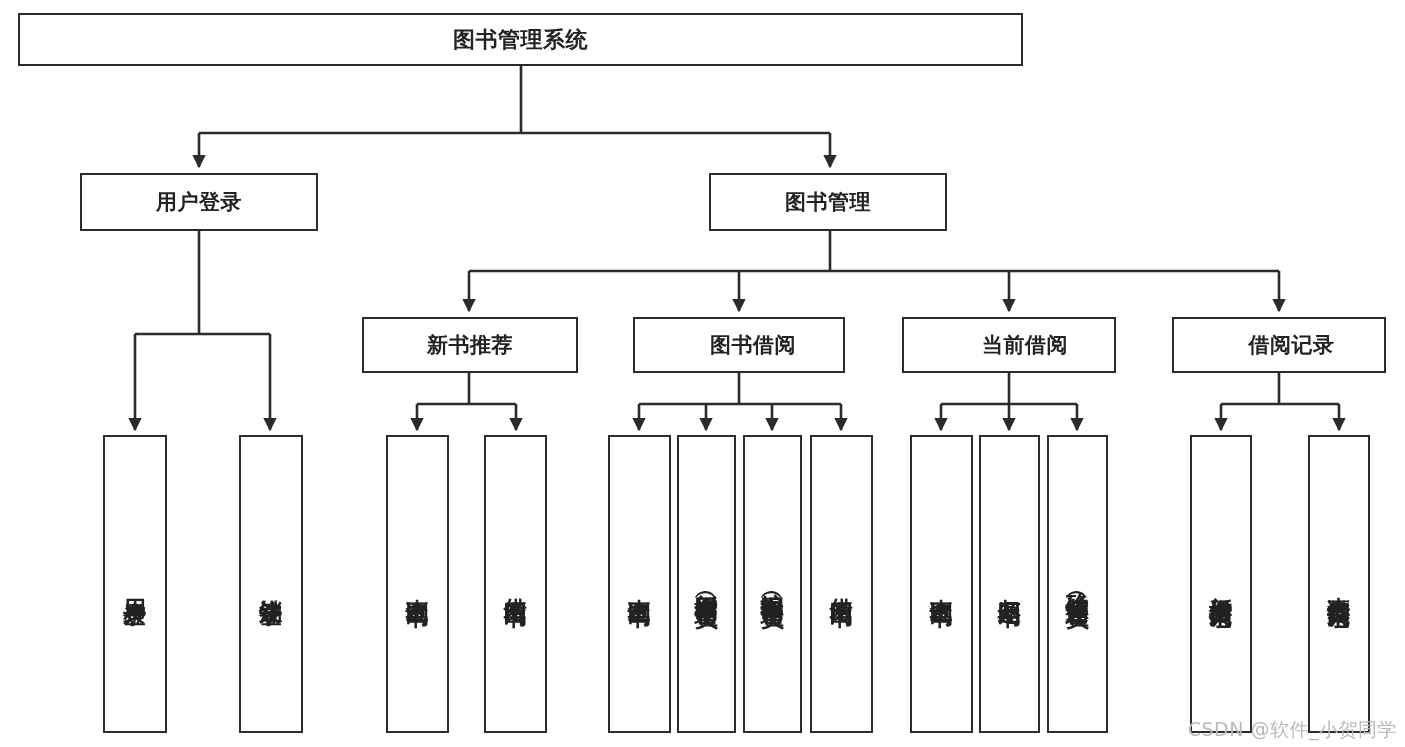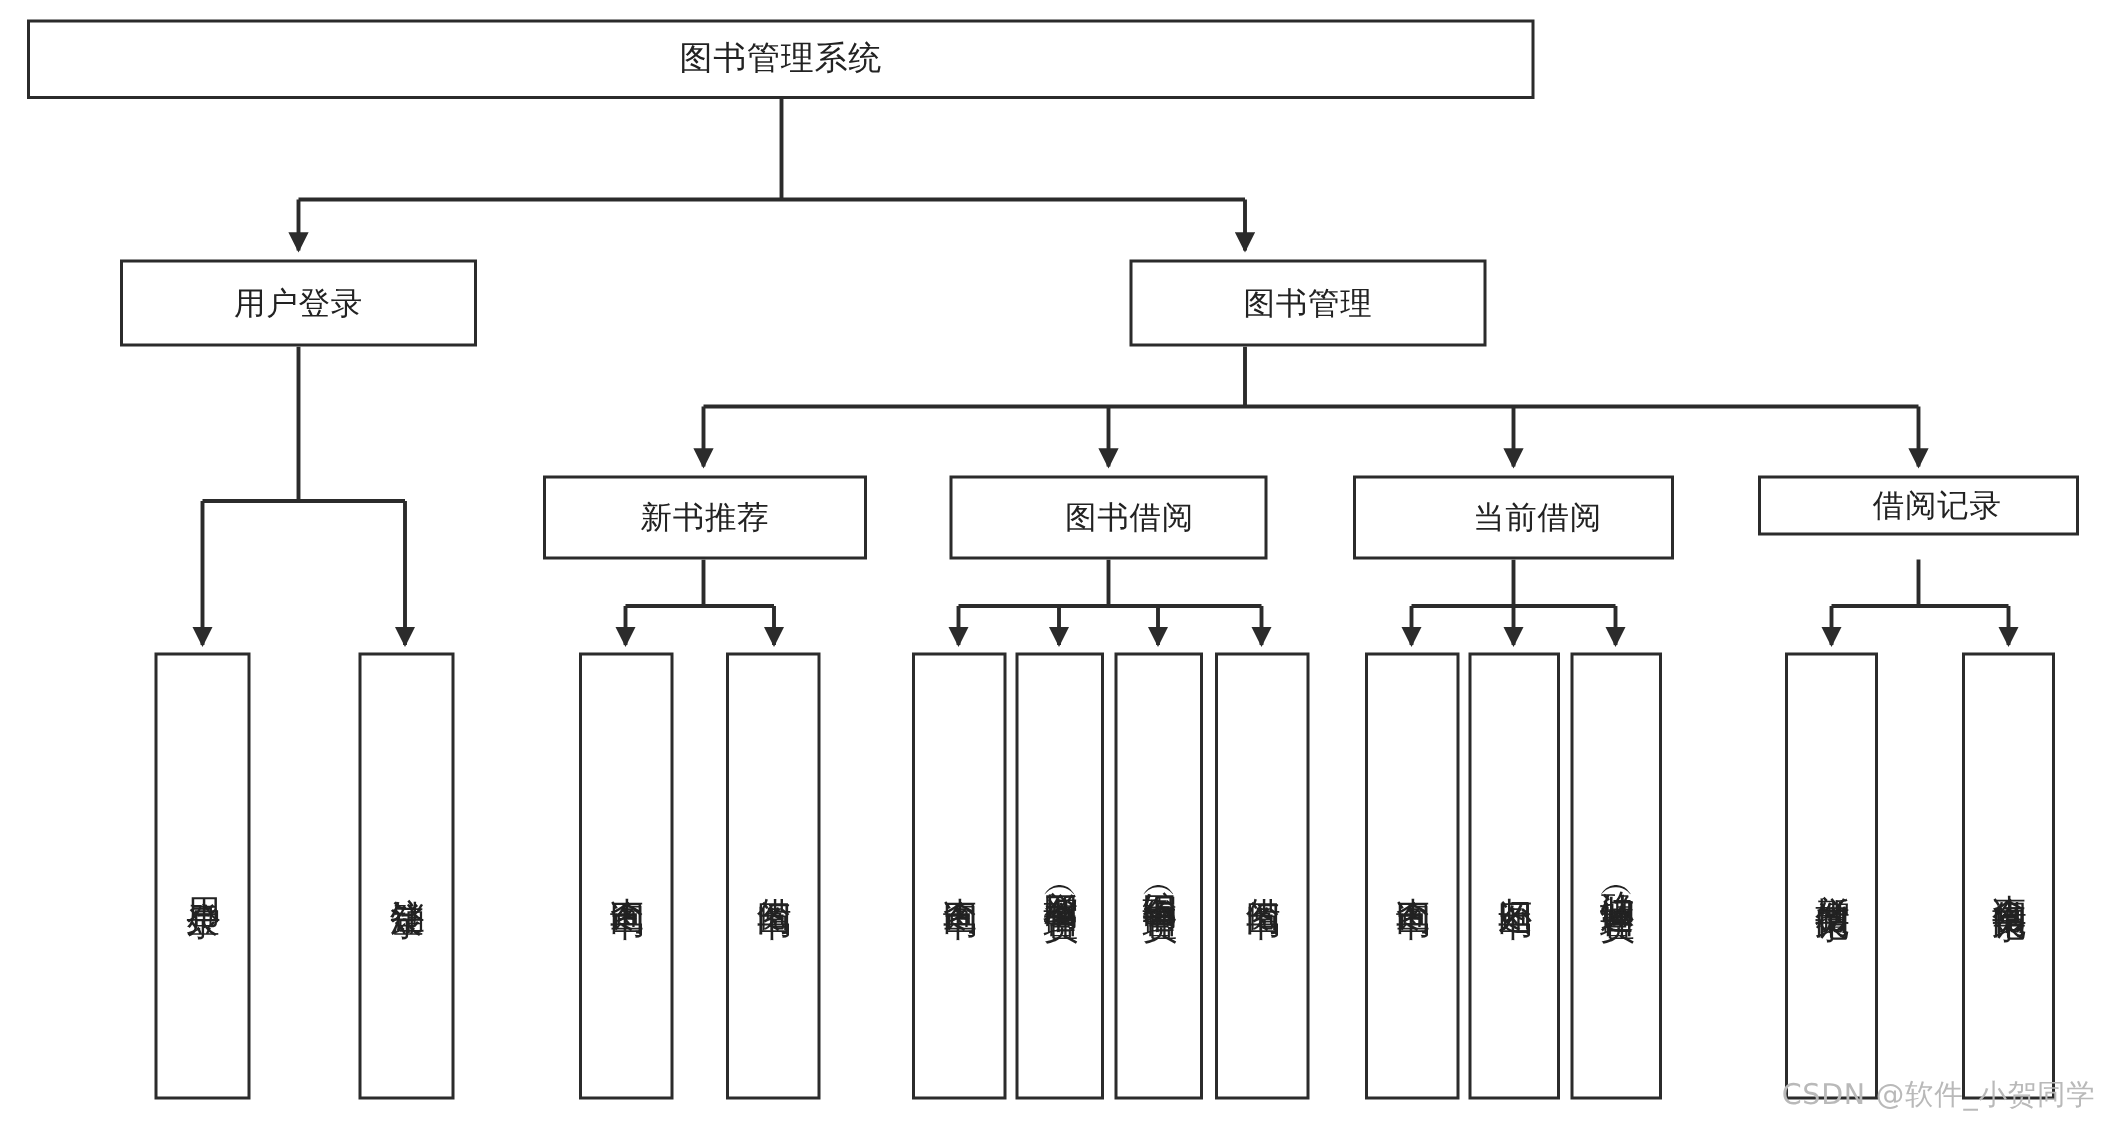--- a/index.html
+++ b/index.html
@@ -28,20 +28,21 @@
   .node {
     position: absolute;
     box-sizing: border-box;
     background: #ffffff;
     border: 2.2px solid #2b2b2b;
     display: flex;
     align-items: center;
     justify-content: center;
     color: #222222;
     z-index: 2;
+    font-weight: bold;
   }
   .node .lbl {
     display: block;
     text-align: center;
     line-height: 1.18;
     letter-spacing: 0.5px;
   }
   
   .node.h .lbl {
     font-size: 21px;
@@ -134,34 +135,34 @@
     </g>
   </svg>
 
   <div class="node h root" style="left:18px; top:13px; width:1005px; height:53px;">
     <span class="lbl">图书管理系统</span>
   </div>
 
   <div class="node h" style="left:80px; top:173px; width:238px; height:58px;">
     <span class="lbl">用户登录</span>
   </div>
-  <div class="node h" style="left:753px; top:173px; width:238px; height:58px;">
+  <div class="node h" style="left:709px; top:173px; width:238px; height:58px;">
     <span class="lbl">图书管理</span>
   </div>
 
   <div class="node h" style="left:362px; top:317px; width:216px; height:56px;">
     <span class="lbl">新书推荐</span>
   </div>
   <div class="node h" style="left:633px; top:317px; width:212px; height:56px;padding-left:28px;">
     <span class="lbl">图书借阅</span>
   </div>
   <div class="node h" style="left:902px; top:317px; width:214px; height:56px;padding-left:32px;">
     <span class="lbl">当前借阅</span>
   </div>
-  <div class="node h" style="left:1172px; top:317px; width:214px; height:40px;padding-left:25px;">
+  <div class="node h" style="left:1172px; top:317px; width:214px; height:56px;padding-left:25px;">
     <span class="lbl">借阅记录</span>
   </div>
 
   <div class="node v" style="left:103px; top:435px; width:64px; height:298px;">
     <span class="lbl">用户登录</span>
   </div>
   <div class="node v" style="left:239px; top:435px; width:64px; height:298px;">
     <span class="lbl">注销登录</span>
   </div>
 

